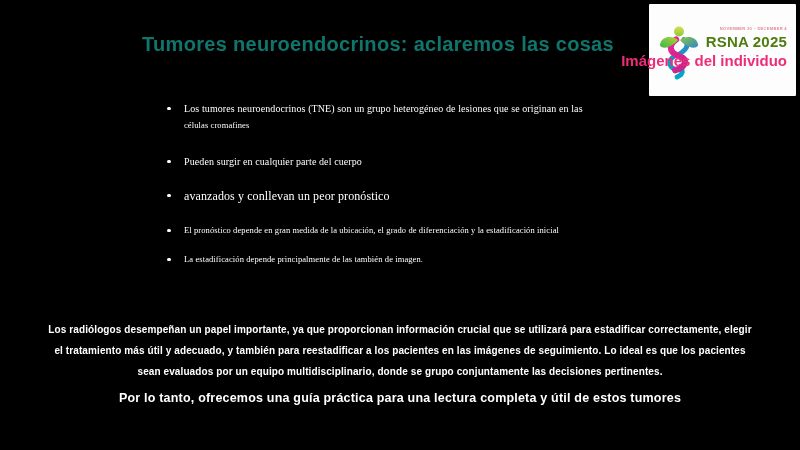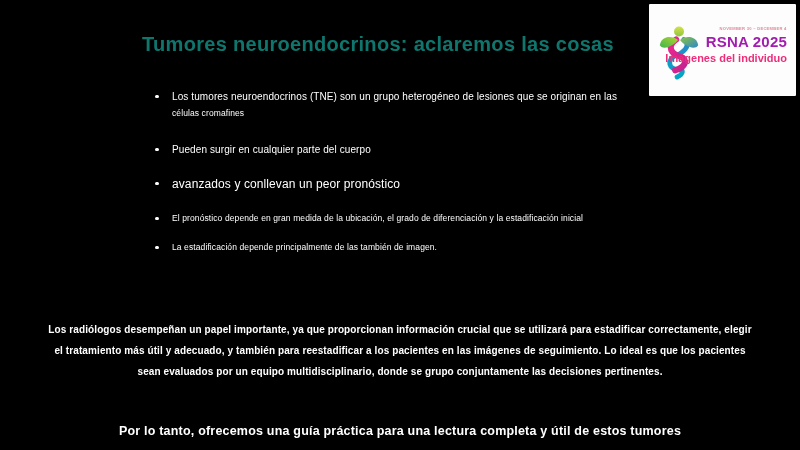--- a/index.html
+++ b/index.html
@@ -17,42 +17,42 @@
     position:absolute;left:649px;top:4px;width:147px;height:92px;
     background:#fdfdfd;border-radius:1px;
   }
   .logo-figure{position:absolute;left:7px;top:21px;}
   .logo-text{position:absolute;right:9px;top:22px;text-align:right;}
   .logo-dates{
     font-size:6px;transform:scale(.68);transform-origin:right center;
     font-weight:700;letter-spacing:.4px;margin-bottom:1px;white-space:nowrap;
   }
   .logo-name{font-size:15px;font-weight:700;letter-spacing:.2px;line-height:17px;}
-  .logo-tagline{font-size:11px;font-weight:700;margin-top:2px;white-space:nowrap;}
+  .logo-tagline{font-size:15px;font-weight:700;margin-top:2px;white-space:nowrap;}
   
-  .bullets{position:absolute;left:155px;top:88px;width:530px;margin:0;padding:0;list-style:none;}
+  .bullets{position:absolute;left:155px;top:88px;width:530px;margin:12px;padding:0;list-style:none;font-family:Liberation Serif, serif;}
   .bullet-item{display:flex;align-items:flex-start;}
   .bullet-item:nth-child(1){margin-bottom:19px;}
   .bullet-item:nth-child(2){margin-bottom:17px;}
   .bullet-item:nth-child(3){margin-bottom:16px;}
   .bullet-item:nth-child(4){margin-bottom:12px;}
   .bullet-item:nth-child(5){margin-bottom:15px;}
   .bullet-dot{width:3.5px;height:3.5px;background:#fff;border-radius:50%;margin-top:6.5px;flex:none;}
   .bullet-lines{margin-left:13.5px;}
   .bl{line-height:17px;letter-spacing:.1px;}
   .bl.normal{font-size:10px;}
   .bl.small{font-size:8.5px;}
   .bl.large{font-size:12px;line-height:19px;}
   
   .summary{position:absolute;left:0;top:319px;width:800px;text-align:center;font-weight:700;}
   .pline{font-size:10px;line-height:21px;white-space:nowrap;letter-spacing:.1px;}
   
   .closing{
     position:absolute;left:0;top:391px;width:800px;text-align:center;
-    font-size:12.5px;font-weight:700;letter-spacing:.2px;color:#fff;margin-top:33px;
+    font-size:12.5px;font-weight:700;letter-spacing:.2px;color:#fff;
   }
 </style>
 </head>
 <body>
 
 <div class="slide">
 
   <h1 class="title">Tumores neuroendocrinos: aclaremos las cosas</h1>
 
   <div class="logo-card" style="background: rgb(253, 253, 253);">
@@ -80,21 +80,21 @@
         </linearGradient>
       </defs>
       <path d="M29,15 C38,22 27,29 20,32 C11,36 13,47 24,46 C29,45.5 29,51 22,54" fill="none" stroke="url(#gTeal)" stroke-width="5" stroke-linecap="round"></path>
       <path d="M21,15 C10,23 17,30 25,32.5 C34,35.5 31,44 20,47" fill="none" stroke="url(#gPink)" stroke-width="6.5" stroke-linecap="round"></path>
       <path d="M4,21 C5,11 17,10 23,15.5 C18,21.5 8,27 4,21 Z" fill="url(#gWingL)"></path>
       <path d="M44,21 C43,11 31,10 25,15.5 C30,21.5 40,27 44,21 Z" fill="url(#gWingR)"></path>
       <circle cx="24" cy="6.5" r="5.2" fill="url(#gHead)"></circle>
     </svg>
     <div class="logo-text">
       <div class="logo-dates" style="color: rgb(224, 138, 154);">NOVEMBER 30 – DECEMBER 4</div>
-      <div class="logo-name" style="color: #a21caf;">RSNA 2025</div>
+      <div class="logo-name" style="color: #4d7c0f;">RSNA 2025</div>
       <div class="logo-tagline" style="color: rgb(238, 45, 122);">Imágenes del individuo</div>
     </div>
   </div>
 
   <ul class="bullets" id="bullet-list">
       <li class="bullet-item">
         <span class="bullet-dot"></span>
         <div class="bullet-lines">
           <div class="bl normal">Los tumores neuroendocrinos (TNE) son un grupo heterogéneo de lesiones que se originan en las</div>
           <div class="bl small">células cromafines</div>

